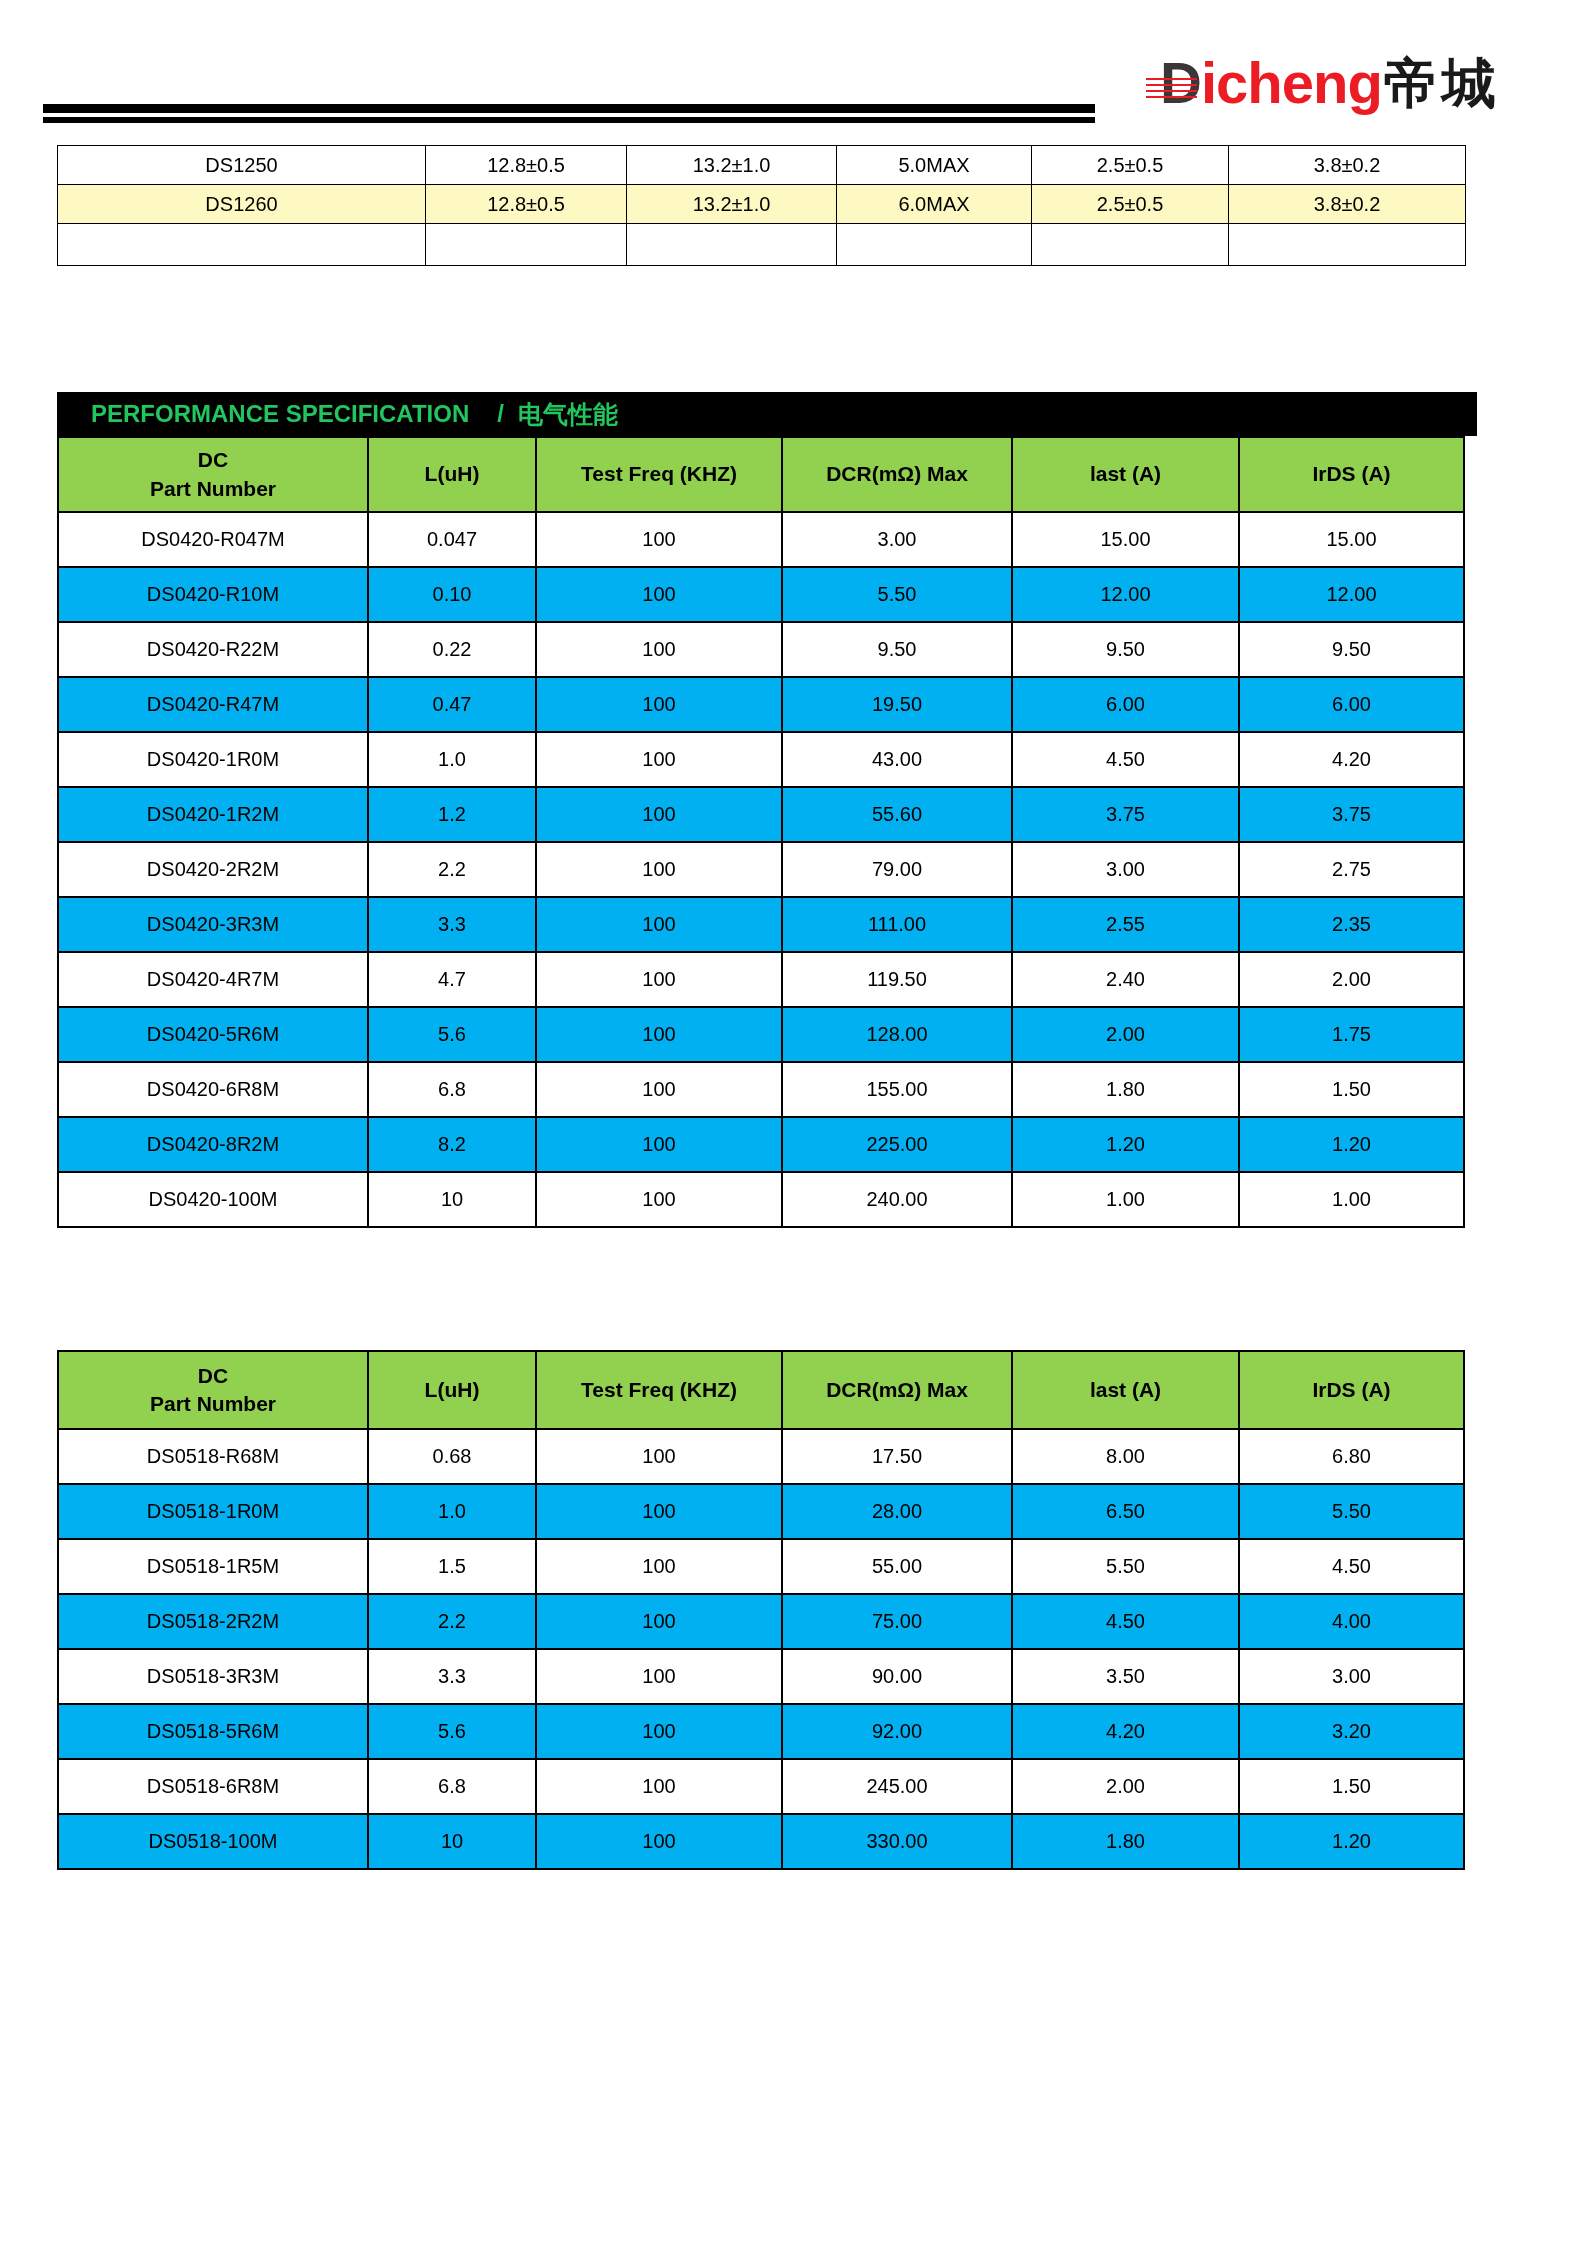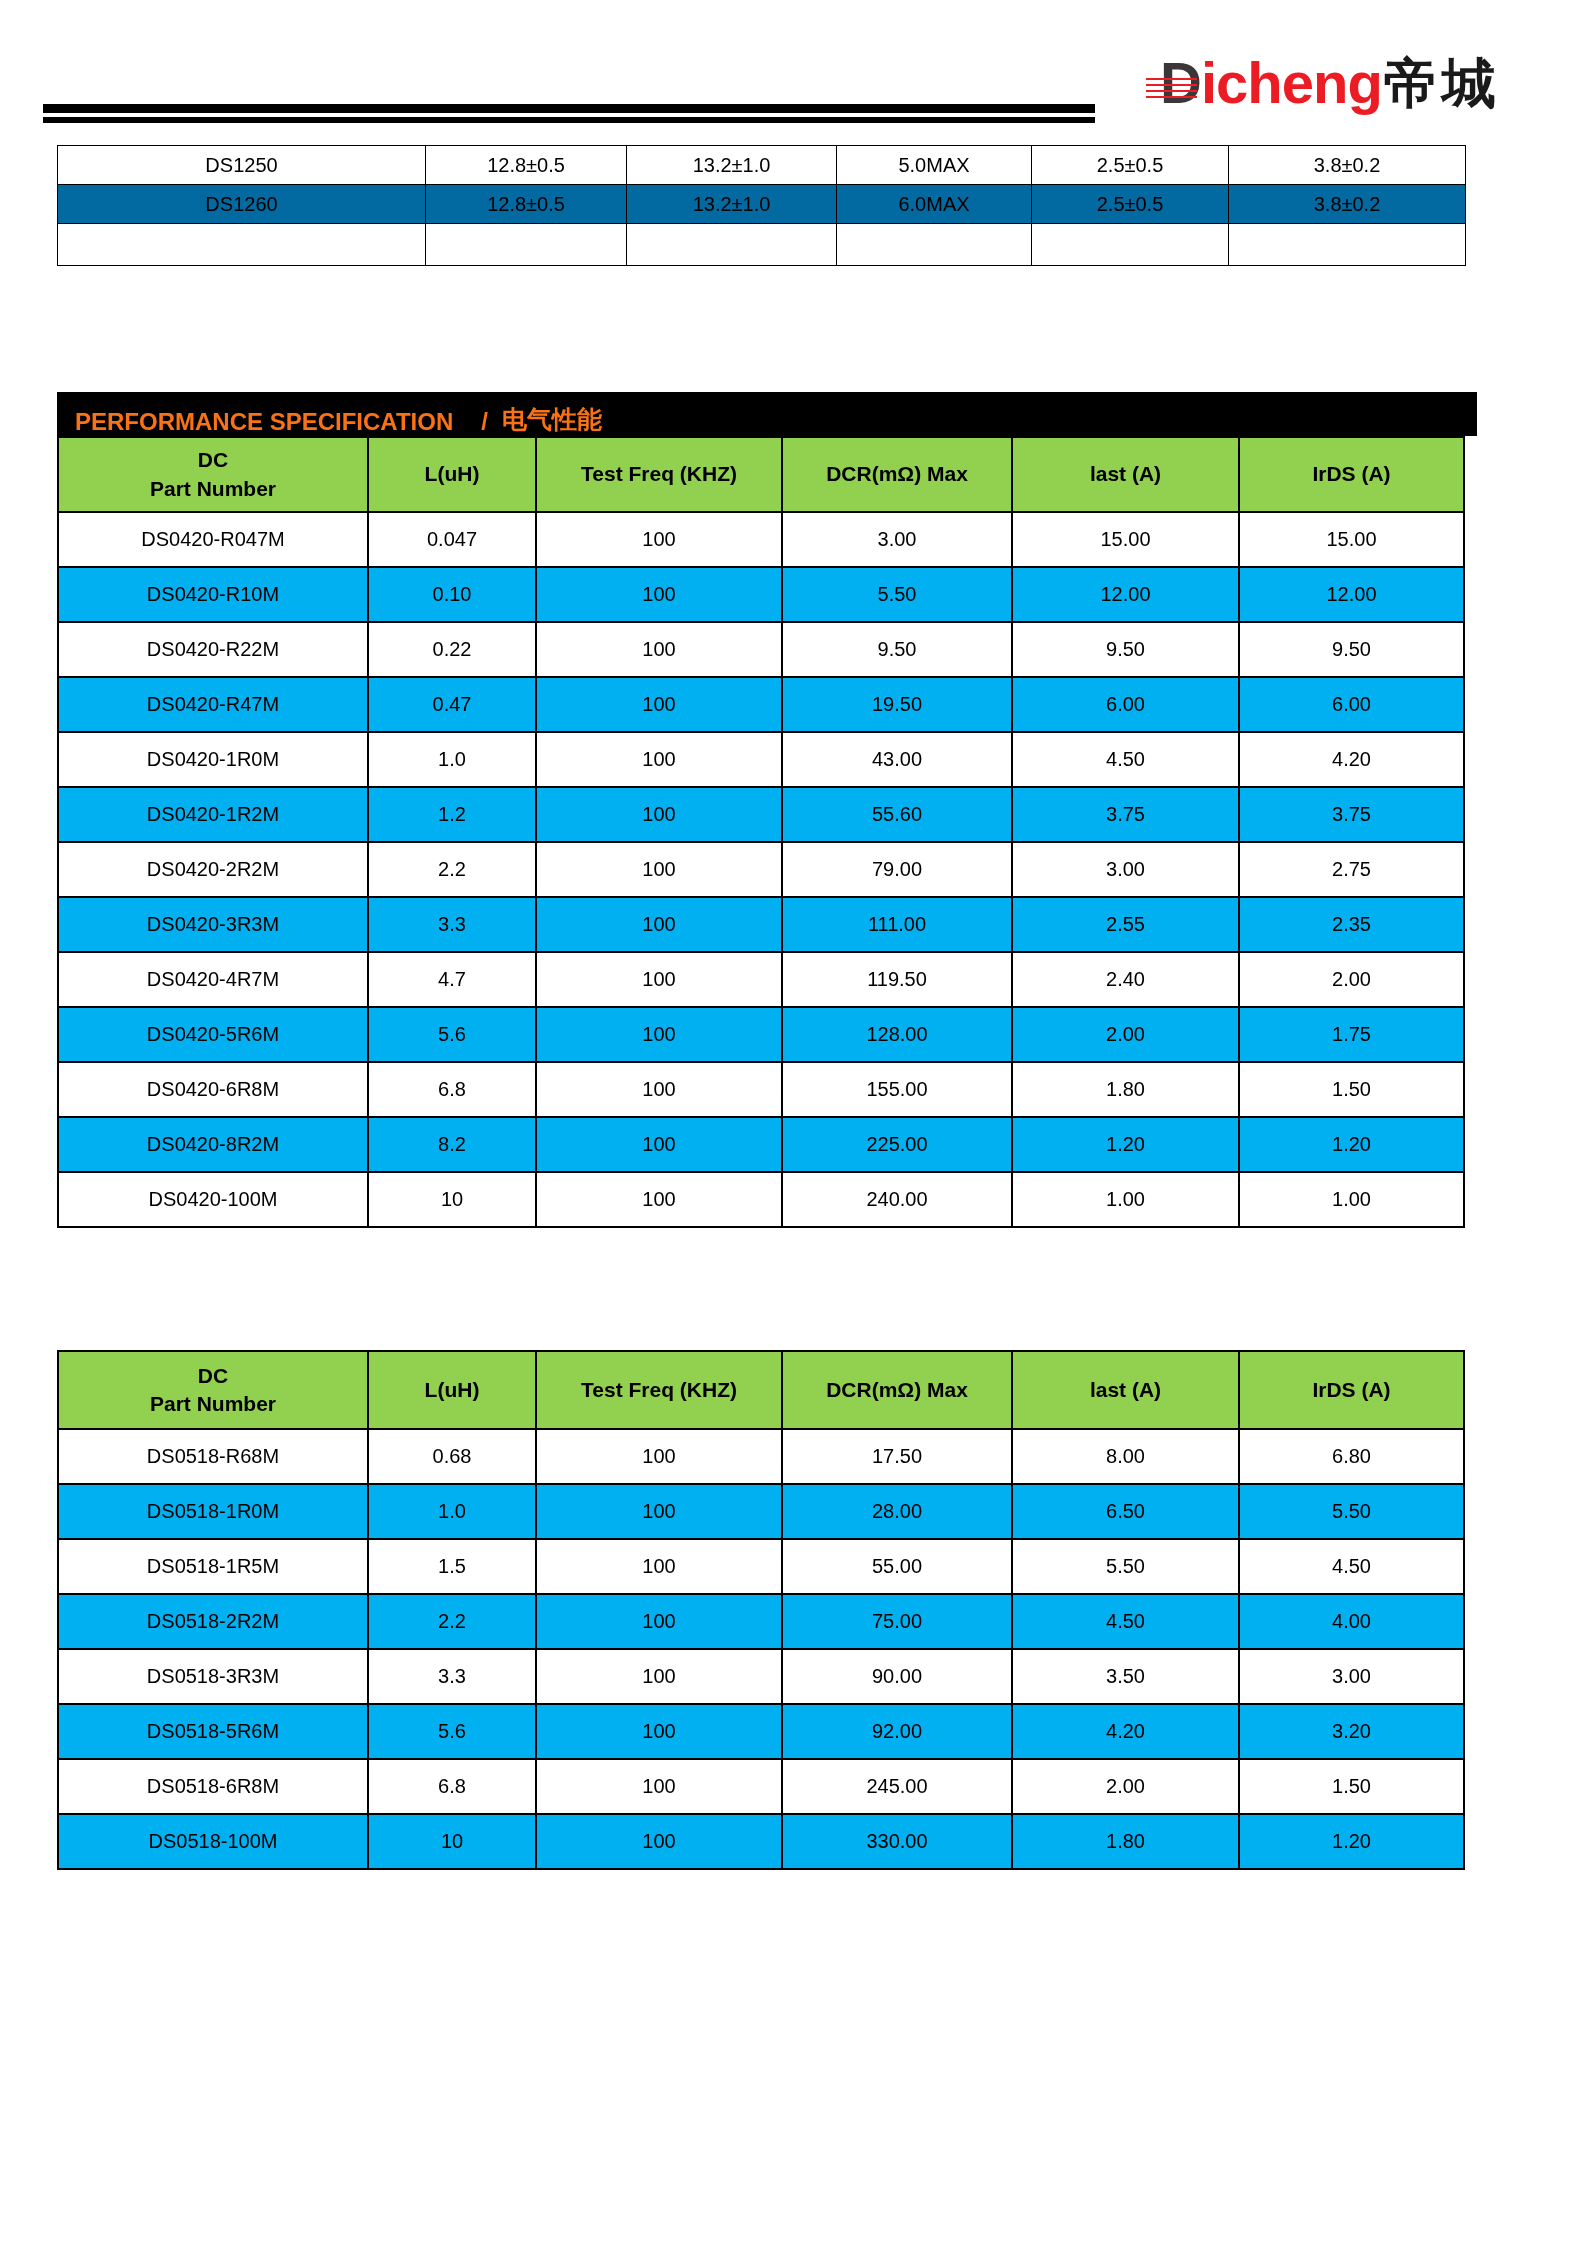--- a/index.html
+++ b/index.html
@@ -35,29 +35,29 @@
   td,th{overflow:hidden;}
   .top-table{
     position:absolute;left:57px;top:145px;width:1408px;
     font-size:20px;
   }
   .top-table td{
     border:1.5px solid #000;
     text-align:center;vertical-align:middle;
     height:38px;padding:0;
   }
-  .top-table tr.shade td{background:#0369a1;text-align:center;}
+  .top-table tr.shade td{background:#fef9c3;text-align:center;}
   .top-table tr:last-child td{height:41px;}
   
   .section-bar{
     position:absolute;left:57px;top:392px;width:1420px;height:44px;
-    background:#000;color:#f97316;
-    display:flex;align-items:flex-end;
+    background:#000;color:#22c55e;
+    display:flex;align-items:center;
     font-weight:bold;font-size:24px;
-    padding-left:18px;box-sizing:border-box;
+    padding-left:34px;box-sizing:border-box;
   }
   .section-bar .sep{margin:0 14px 0 28px;font-weight:bold;}
   .section-bar .cn{font-family:"Liberation Serif","DejaVu Serif",serif;font-size:25px;}
   
   .spec-table{
     position:absolute;left:57px;width:1406px;
     font-size:20px;
   }
   .spec-table.t1{top:436px;}
   .spec-table.t2{top:1350px;}

